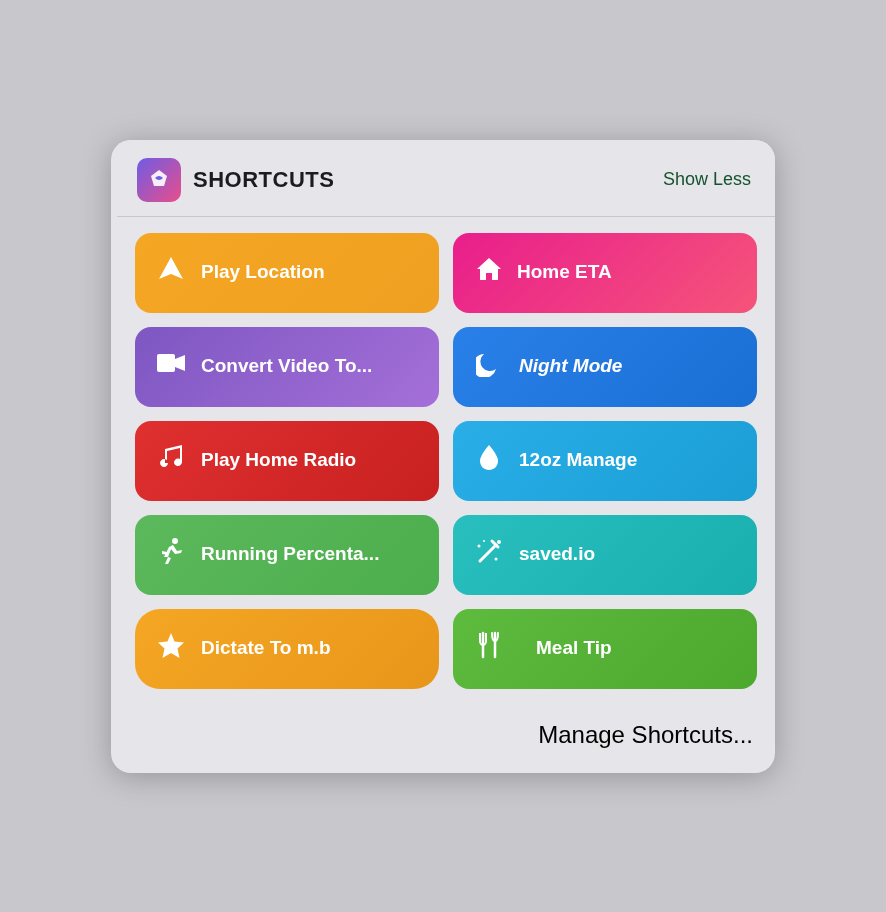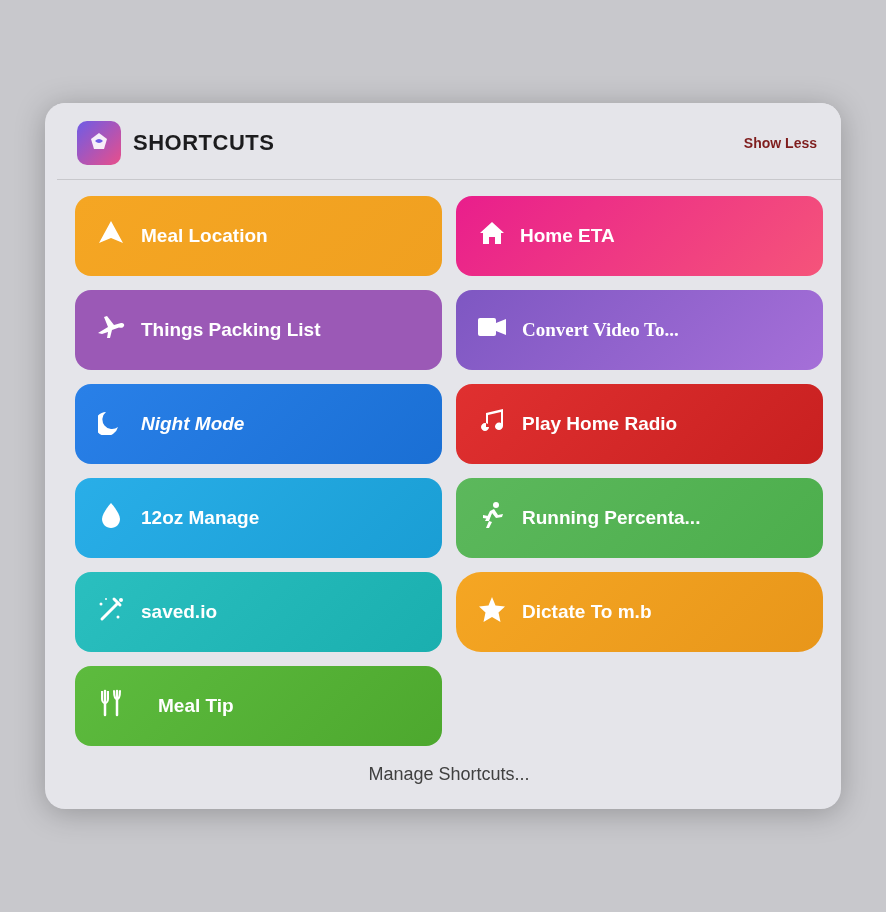--- a/index.html
+++ b/index.html
@@ -9,22 +9,22 @@
       display: flex;
       align-items: center;
       justify-content: center;
       min-height: 100vh;
       font-family: -apple-system, BlinkMacSystemFont, 'SF Pro Display', 'Helvetica Neue', Arial, sans-serif;
     }
 
     .widget-container {
       background: #e5e5ea;
       border-radius: 20px;
-      width: 796px;
-      padding: 0 0 20px 12px;
+      width: 664px;
+      padding: 0 0 20px 6px;
       box-shadow: 0 4px 30px rgba(0,0,0,0.25);
       overflow: hidden;
     }
 
     .header {
       display: flex;
       align-items: center;
       justify-content: space-between;
       padding: 18px 24px 14px 20px;
       background: #e5e5ea;
@@ -48,26 +48,26 @@
     }
 
     .header-title {
       font-size: 22px;
       font-weight: 700;
       color: #1c1c1e;
       letter-spacing: 0.5px;
     }
 
     .show-less-btn {
-      font-size: 14px;
-      color: #7f1d1d;
+      font-size: 18px;
+      color: #14532d;
       background: none;
       border: none;
       cursor: pointer;
-      font-weight: 700;
+      font-weight: 400;
     }
 
     .divider {
       height: 1px;
       background: #c8c8cc;
       margin: 0 0 16px 0;
     }
 
     .shortcuts-grid {
       display: grid;
@@ -103,38 +103,38 @@
       font-size: 19px;
       font-weight: 600;
       color: white;
       line-height: 1.2;
     }
 
     
     .btn-orange { background: linear-gradient(135deg, #f5a623, #f0a020); }
     .btn-pink-red { background: linear-gradient(135deg, #e91e8c, #f5547a); gap: 12px; }
     .btn-purple { background: #9b59b6; }
-    .btn-purple-mid { background: linear-gradient(135deg, #7e57c2, #a56fd8); font-family: Liberation Serif, serif; }
+    .btn-purple-mid { background: linear-gradient(135deg, #7e57c2, #a56fd8); }
     .btn-blue { background: linear-gradient(135deg, #2980e8, #1a6fd4); font-style: italic; }
     .btn-red { background: linear-gradient(135deg, #e03030, #c82020); }
     .btn-blue-light { background: linear-gradient(135deg, #29aee8, #1a9ed4); }
     .btn-green { background: linear-gradient(135deg, #5cb85c, #4cae4c); }
     .btn-teal { background: linear-gradient(135deg, #2abfbf, #1aafaf); }
     .btn-orange-yellow { background: linear-gradient(135deg, #f5a623, #e8961a); border-radius: 25px; }
     .btn-green-bright { background: linear-gradient(135deg, #5dbb3e, #4da82e); gap: 31px; }
 
     .manage-link {
       display: block;
       padding: 18px 22px 4px 22px;
-      font-size: 18px;
-      color: #404040;
+      font-size: 24px;
+      color: #000000;
       cursor: pointer;
       background: none;
       border: none;
-      text-align: center;
+      text-align: right;
       width: 100%;
     }
   </style>
 </head>
 <body>
 
 <div class="widget-container">
 
   <div class="header">
     <div class="header-left">
@@ -152,40 +152,32 @@
   <div class="divider"></div>
 
   <div class="shortcuts-grid">
 
     <button class="shortcut-btn btn-orange">
       <span class="shortcut-icon">
         <svg width="28" height="28" viewBox="0 0 28 28" fill="white">
           <polygon points="14,2 26,24 14,19 2,24"></polygon>
         </svg>
       </span>
-      <span class="shortcut-label">Meal Location</span>
+      <span class="shortcut-label">Play Location</span>
     </button>
 
     <button class="shortcut-btn btn-pink-red">
       <span class="shortcut-icon">
         <svg width="28" height="28" viewBox="0 0 28 28" fill="white">
           <polygon points="14,3 26,14 23,14 23,25 17,25 17,18 11,18 11,25 5,25 5,14 2,14"></polygon>
         </svg>
       </span>
       <span class="shortcut-label">Home ETA</span>
     </button>
 
-    <button class="shortcut-btn btn-purple">
-      <span class="shortcut-icon">
-        <svg width="30" height="28" viewBox="0 0 30 28" fill="white">
-          <path d="M2,20 L12,14 L8,4 L11,3 L18,12 L25,10 C27,9.5 29,11 28,13 C27,15 25,15 23,14.5 L16,17 L14,25 L11,25 L12,19 L6,21 Z"></path>
-        </svg>
-      </span>
-      <span class="shortcut-label">Things Packing List</span>
-    </button>
 
     <button class="shortcut-btn btn-purple-mid">
       <span class="shortcut-icon">
         <svg width="30" height="24" viewBox="0 0 30 24" fill="white">
           <rect x="1" y="3" width="18" height="18" rx="2"></rect>
           <polygon points="19,8 29,4 29,20 19,16"></polygon>
         </svg>
       </span>
       <span class="shortcut-label">Convert Video To...</span>
     </button>

